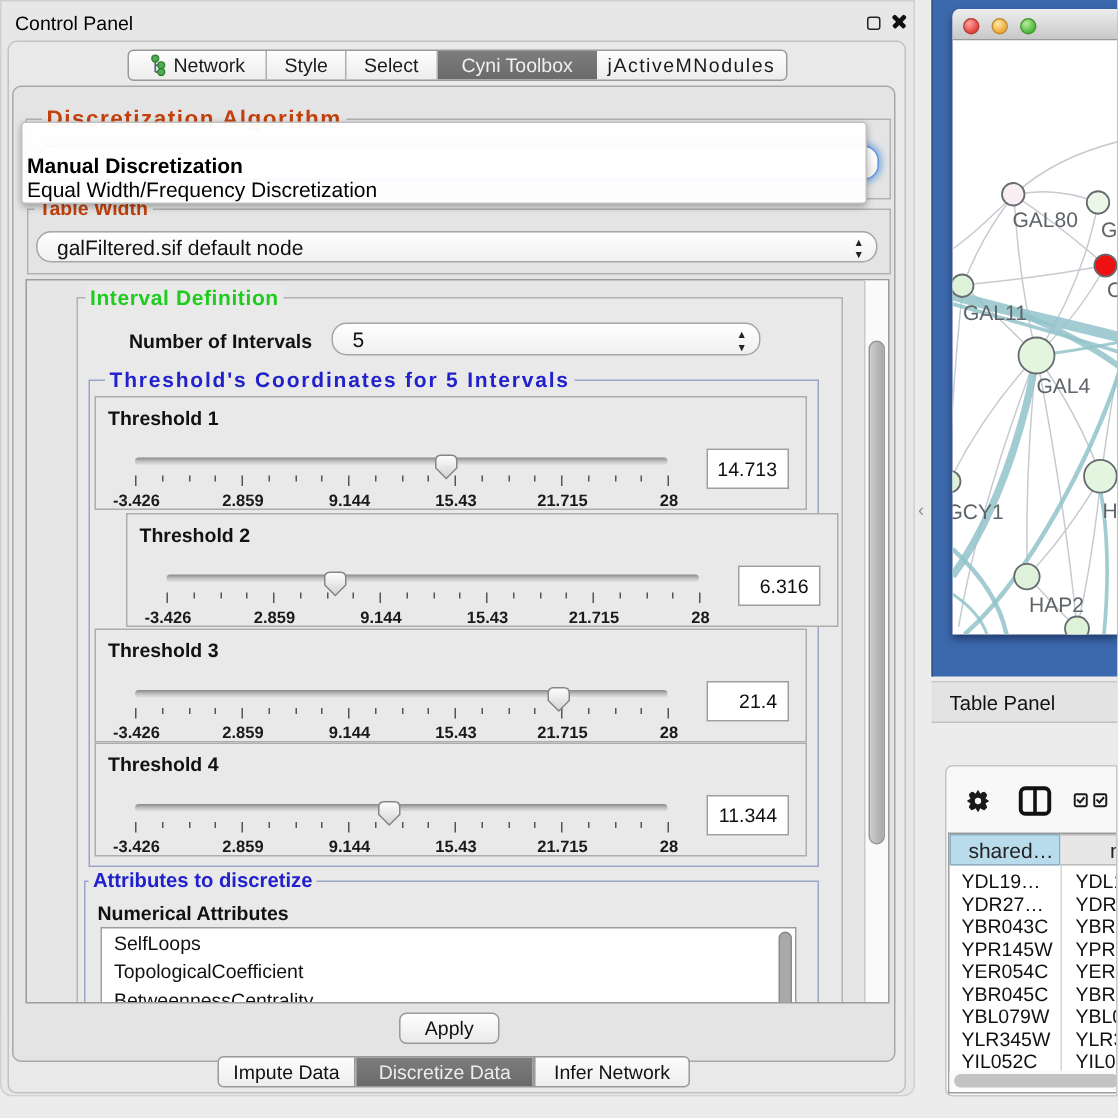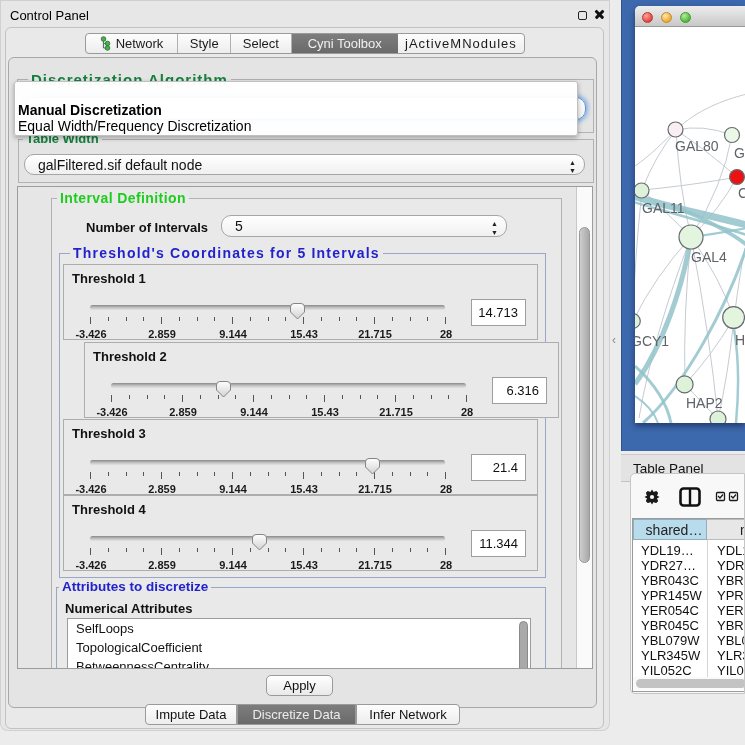--- a/index.html
+++ b/index.html
@@ -11,21 +11,21 @@
          border-radius:0 0 8px 8px;box-shadow:0 0 0 1px #d0d0d0 inset;}
   #cpbody{left:5px;top:27px;width:599px;height:702px;background:#e9e9e9;
           border:1px solid #c2c2c2;border-radius:6px;box-sizing:border-box;}
   #tabbar{left:85px;top:33px;width:440px;height:21px;border:1px solid #9a9a9a;border-radius:4px;
           background:linear-gradient(#fdfdfd,#ededed);overflow:hidden;display:flex;box-sizing:border-box;}
   .tab{height:19px;line-height:19px;color:#1a1a1a;text-align:center;}
   .tabsep{width:1px;height:19px;background:#b0b0b0;}
   #content{left:8px;top:57px;width:589px;height:651px;background:#e4e4e4;
            border:1px solid #a8a8a8;border-radius:6px;box-sizing:border-box;}
   .group{border:1px solid #b2b2b2;position:absolute;}
-  .gtitle{position:absolute;top:-9px;left:10px;background:#e4e4e4;padding:0 3px;font-weight:bold;color:#15803d;white-space:nowrap;font-size:14px;letter-spacing:0.4px;}
+  .gtitle{position:absolute;top:-9px;left:10px;background:#e4e4e4;padding:0 3px;font-weight:bold;color:#c2410c;white-space:nowrap;font-size:14px;letter-spacing:0.4px;}
   .combo{background:linear-gradient(#ffffff,#f0f0f0);border:1px solid #a6a6a6;border-radius:10px;
          box-sizing:border-box;position:absolute;}
   .ctext{position:absolute;left:13px;top:2px;line-height:17px;color:#111;font-size:14px;}
   .carr{position:absolute;right:8px;font-size:7px;color:#222;line-height:7px;}
   .thpanel{position:absolute;left:45px;width:475px;height:76px;background:#e9e9e9;border:1px solid #adadad;box-sizing:border-box;}
   .thlabel{position:absolute;left:8px;top:6px;font-weight:bold;color:#111;}
   .valbox{position:absolute;left:407px;top:34px;width:55px;height:27px;background:#fff;border:1px solid #9e9e9e;box-sizing:border-box;
           text-align:right;line-height:25px;padding-right:7px;}
   .track{position:absolute;left:26px;top:40px;width:355px;height:5px;border-radius:3px;
          background:linear-gradient(#898989,#c4c4c4 55%,#e2e2e2);}
@@ -325,21 +325,21 @@
 <div class="abs" style="left:0;top:0;width:110px;height:21px;background:linear-gradient(#ededed,#c8c8c8);
     border-bottom:1px solid #999;border-radius:5px 0 0 0;box-sizing:border-box;">
   <div class="light" style="left:7px;background:radial-gradient(circle at 35% 30%,#ffa49e,#e2463e 70%);border:1px solid #b93a33;"></div>
   <div class="light" style="left:26px;background:radial-gradient(circle at 35% 30%,#ffe8a8,#efa938 70%);border:1px solid #c08a2e;"></div>
   <div class="light" style="left:45px;background:radial-gradient(circle at 35% 30%,#b8ec9f,#4eba39 70%);border:1px solid #44982f;"></div>
 </div>
 </div>
 <div class="abs" style="left:621px;top:454px;width:124px;height:28px;background:#e3e3e3;border-top:1px solid #cacaca;border-bottom:1px solid #c2c2c2;box-sizing:border-box;">
       <div style="position:absolute;left:12px;top:6px;font-size:13.5px;">Table Panel</div>
     </div>
-<div class="abs" style="left:630px;top:473px;width:115px;height:221px;background:#f8f8f8;border:1px solid #c6c6c6;border-radius:5px 0 0 5px;box-sizing:border-box;overflow:hidden;">
+<div class="abs" style="left:630px;top:510px;width:115px;height:221px;background:#f8f8f8;border:1px solid #c6c6c6;border-radius:5px 0 0 5px;box-sizing:border-box;overflow:hidden;">
 <svg width="115" height="40" viewBox="0 0 115 40" style="position:absolute;left:0;top:0;">
   <g transform="translate(21,23)">
           <path d="M0,-7.5 L1.6,-4.9 A5.2,5.2 0 0 1 4.3,-6.1 L6.1,-4.3 A5.2,5.2 0 0 1 4.9,-1.6 L7.5,0 L4.9,1.6 A5.2,5.2 0 0 1 6.1,4.3 L4.3,6.1 A5.2,5.2 0 0 1 1.6,4.9 L0,7.5 L-1.6,4.9 A5.2,5.2 0 0 1 -4.3,6.1 L-6.1,4.3 A5.2,5.2 0 0 1 -4.9,1.6 L-7.5,0 L-4.9,-1.6 A5.2,5.2 0 0 1 -6.1,-4.3 L-4.3,-6.1 A5.2,5.2 0 0 1 -1.6,-4.9 Z" fill="#1a1a1a"></path>
   <circle cx="0" cy="0" r="2.1" fill="#f8f8f8"></circle>
         </g>
   <rect x="49.5" y="14.5" width="19" height="17" rx="3" fill="none" stroke="#111" stroke-width="2.6"></rect>
   <line x1="59" y1="15" x2="59" y2="31" stroke="#111" stroke-width="2.4"></line>
   <g stroke="#1a1a1a" stroke-width="1.3" fill="none">
    <rect x="85.5" y="18.5" width="8" height="8" rx="1"></rect>
    <path d="M87 22 l2 2 l3 -3.5"></path>

